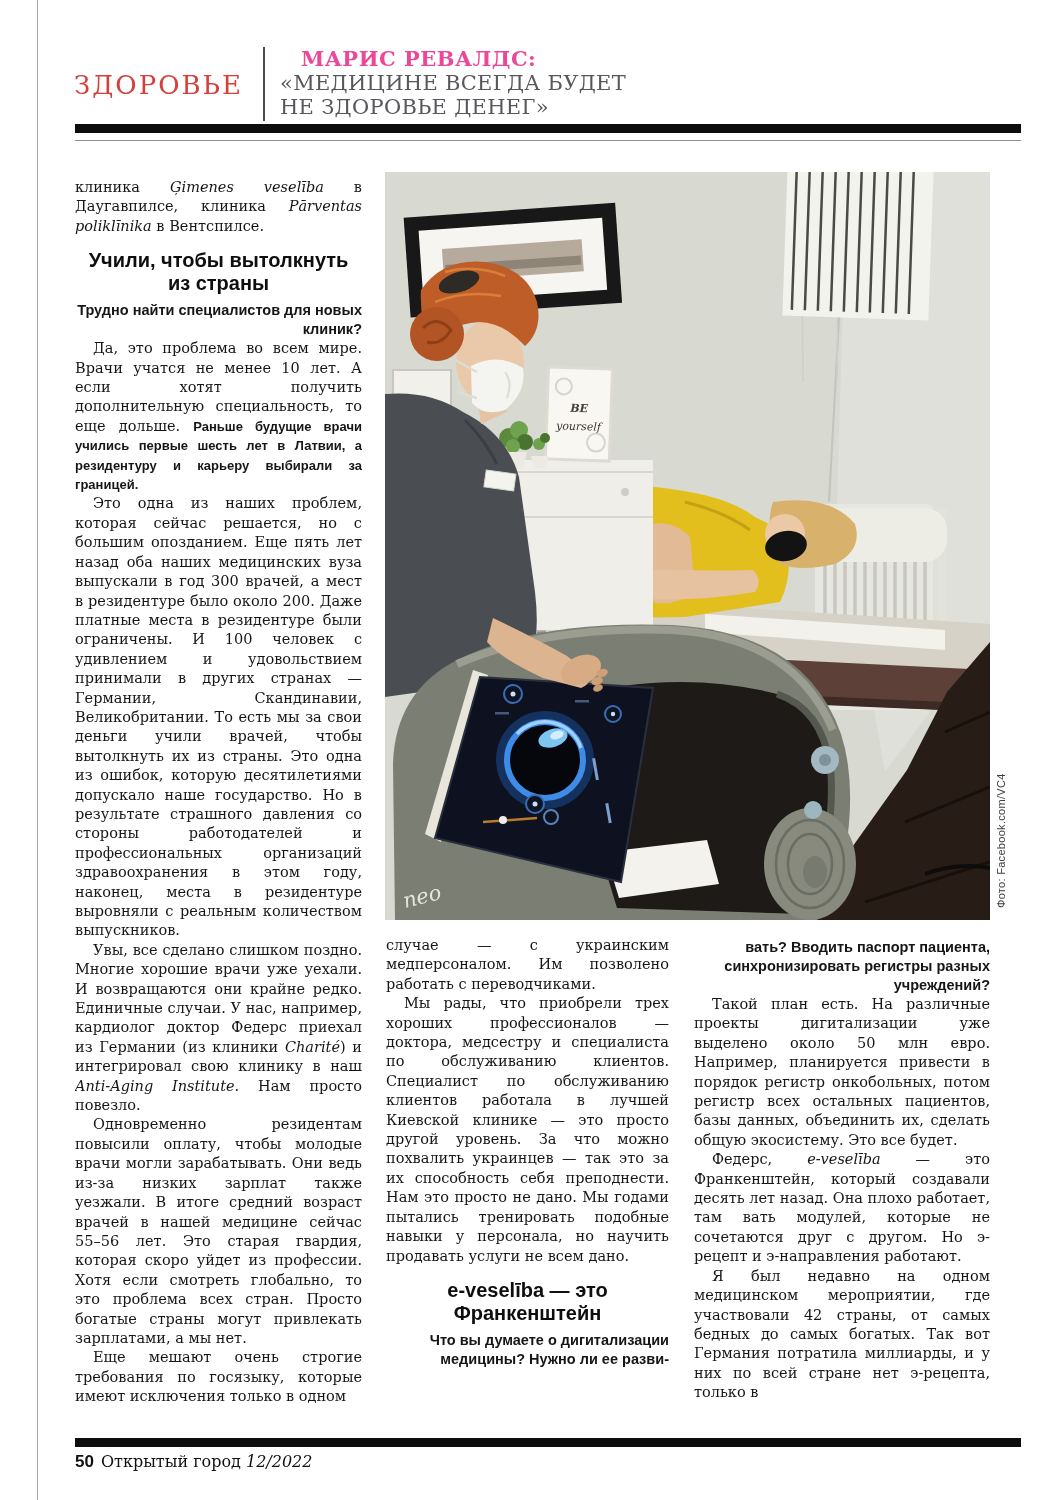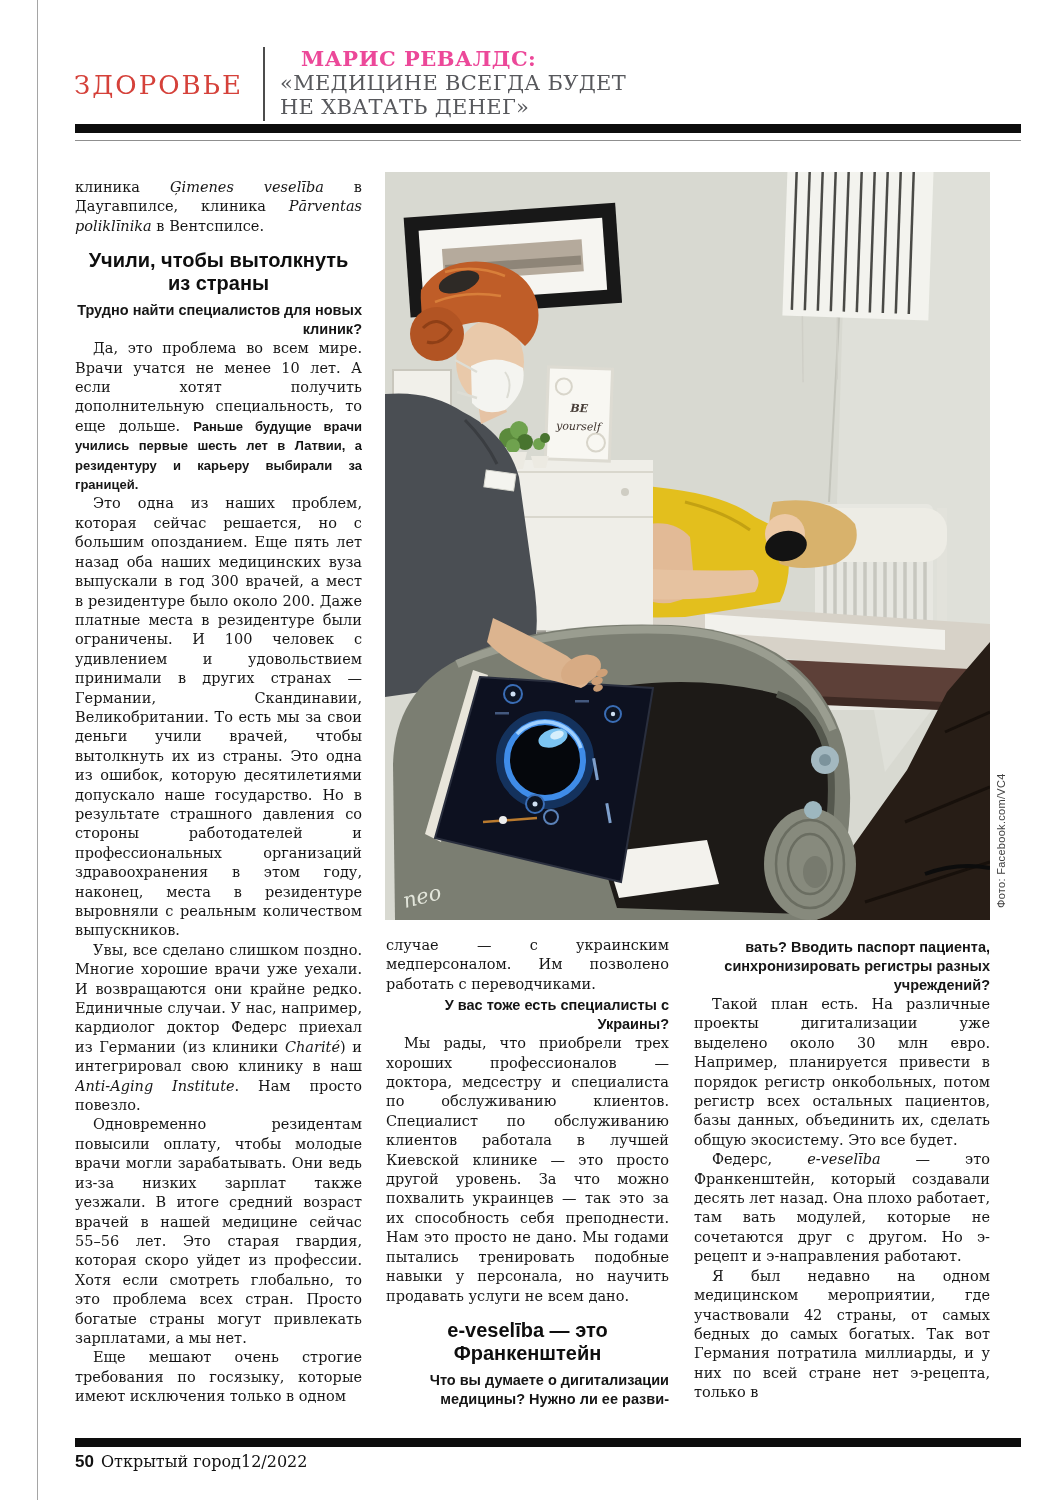--- a/index.html
+++ b/index.html
@@ -34,59 +34,58 @@
   .photo-credit {
     position:absolute; left:995px; top:908px; transform:rotate(-90deg); transform-origin:0 0;
     font-family:"Liberation Sans", sans-serif; font-size:11px; color:#3e3e3e; white-space:nowrap; letter-spacing:0.3px;
   }
 
   
   .rule-black-bottom { position:absolute; left:75px; top:1438px; width:946px; height:9px; background:#0d0d0d; }
   .footer { position:absolute; left:75px; top:1452px; font-size:16px; color:#111; }
   .footer .pagenum { font-family:"Liberation Sans", sans-serif; font-weight:700; font-size:17px; }
   .footer .mag { margin-left:7px; }
-  .footer .issue { }
+  .footer .issue { font-style:italic; margin-left:5px; }
 </style>
 </head>
 <body>
 
 <div class="page-edge-line"></div>
 
 <div class="section-title">ЗДОРОВЬЕ</div>
 <div class="header-divider"></div>
 <div class="kicker">МАРИС РЕВАЛДС:</div>
 <div class="headline">
   <div>«МЕДИЦИНЕ ВСЕГДА БУДЕТ</div>
-  <div>НЕ ХВАТАТЬ ДЕНЕГ»</div>
+  <div>НЕ ЗДОРОВЬЕ ДЕНЕГ»</div>
 </div>
 <div class="rule-black-top"></div>
 <div class="rule-gray-top"></div>
 
 <div class="col col-left">
   <p><span>клиника </span><span class="italic">Ģimenes veselība</span><span> в Даугавпилсе, клиника </span><span class="italic">Pārventas poliklīnika</span><span> в Вентспилсе.</span></p>
   <p class="h2">Учили, чтобы вытолкнуть из страны</p>
   <p class="q">Трудно найти специалистов для новых клиник?</p>
   <p class="ind"><span>Да, это проблема во всем мире. Врачи учатся не менее 10 лет. А если хотят получить дополнительную специальность, то еще дольше. </span><span class="boldsans">Раньше будущие врачи учились первые шесть лет в Латвии, а резидентуру и карьеру выбирали за границей.</span></p>
   <p class="ind">Это одна из наших проблем, которая сейчас решается, но с большим опозданием. Еще пять лет назад оба наших медицинских вуза выпускали в год 300 врачей, а мест в резидентуре было около 200. Даже платные места в резидентуре были ограничены. И 100 человек с удивлением и удовольствием принимали в других странах — Германии, Скандинавии, Великобритании. То есть мы за свои деньги учили врачей, чтобы вытолкнуть их из страны. Это одна из ошибок, которую десятилетиями допускало наше государство. Но в результате страшного давления со стороны работодателей и профессиональных организаций здравоохранения в этом году, наконец, места в резидентуре выровняли с реальным количеством выпускников.</p>
   <p class="ind"><span>Увы, все сделано слишком поздно. Многие хорошие врачи уже уехали. И возвращаются они крайне редко. Единичные случаи. У нас, например, кардиолог доктор Федерс приехал из Германии (из клиники </span><span class="italic">Charité</span><span>) и интегрировал свою клинику в наш </span><span class="italic">Anti-Aging Institute</span><span>. Нам просто повезло.</span></p>
   <p class="ind">Одновременно резидентам повысили оплату, чтобы молодые врачи могли зарабатывать. Они ведь из-за низких зарплат также уезжали. В итоге средний возраст врачей в нашей медицине сейчас 55–56 лет. Это старая гвардия, которая скоро уйдет из профессии. Хотя если смотреть глобально, то это проблема всех стран. Просто богатые страны могут привлекать зарплатами, а мы нет.</p>
   <p class="ind">Еще мешают очень строгие требования по госязыку, которые имеют исключения только в одном</p>
 </div>
 
 <div class="col col-middle">
   <p>случае — с украинским медперсоналом. Им позволено работать с переводчиками.</p>
-  <p class="q">У вас тоже есть специалисты с Украины?</p>
   <p class="ind">Мы рады, что приобрели трех хороших профессионалов — доктора, медсестру и специалиста по обслуживанию клиентов. Специалист по обслуживанию клиентов работала в лучшей Киевской клинике — это просто другой уровень. За что можно похвалить украинцев — так это за их способность себя преподнести. Нам это просто не дано. Мы годами пытались тренировать подобные навыки у персонала, но научить продавать услуги не всем дано.</p>
   <p class="h2">e-veselība — это Франкенштейн</p>
   <p class="q">Что вы думаете о дигитализации медицины? Нужно ли ее разви-</p>
 </div>
 
 <div class="col col-right">
   <p class="q">вать? Вводить паспорт пациента, синхронизировать регистры разных учреждений?</p>
-  <p class="ind">Такой план есть. На различные проекты дигитализации уже выделено около 30 млн евро. Например, планируется привести в порядок регистр онкобольных, потом регистр всех остальных пациентов, базы данных, объединить их, сделать общую экосистему. Это все будет.</p>
+  <p class="ind">Такой план есть. На различные проекты дигитализации уже выделено около 50 млн евро. Например, планируется привести в порядок регистр онкобольных, потом регистр всех остальных пациентов, базы данных, объединить их, сделать общую экосистему. Это все будет.</p>
   <p class="ind"><span>Федерс, </span><span class="italic">e-veselība</span><span> — это Франкенштейн, который создавали десять лет назад. Она плохо работает, там вать модулей, которые не сочетаются друг с другом. Но э-рецепт и э-направления работают.</span></p>
   <p class="ind">Я был недавно на одном медицинском мероприятии, где участвовали 42 страны, от самых бедных до самых богатых. Так вот Германия потратила миллиарды, и у них по всей стране нет э-рецепта, только в</p>
 </div>
 
 <div class="photo-wrap">
   <svg viewBox="0 0 605 748" width="605" height="748" role="img">
 
     <rect x="0" y="0" width="605" height="748" fill="#d8d9d1"></rect>
     <polygon points="470,0 605,0 605,470 560,520 500,600 452,330 462,0" fill="#dfe0d9"></polygon>
     <line x1="462" y1="0" x2="444" y2="330" stroke="#c3c4bb" stroke-width="2"></line>

